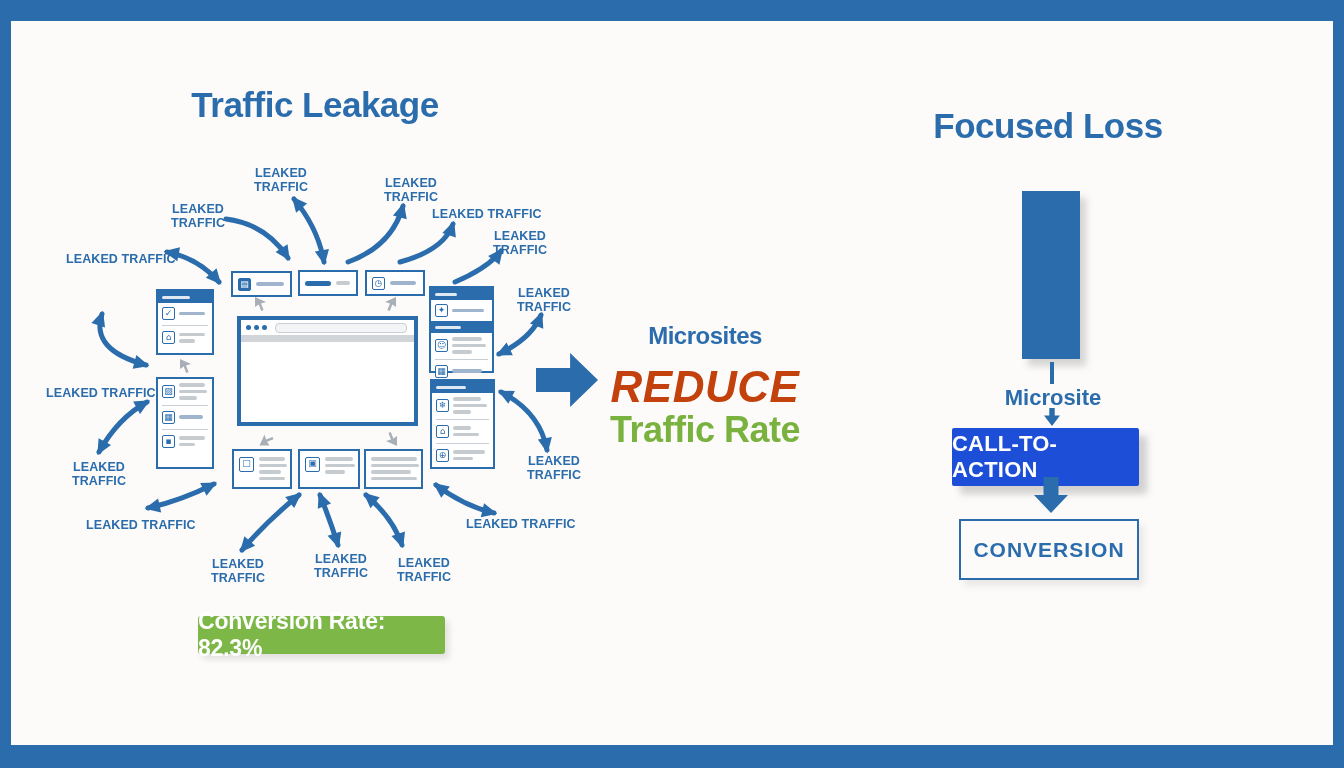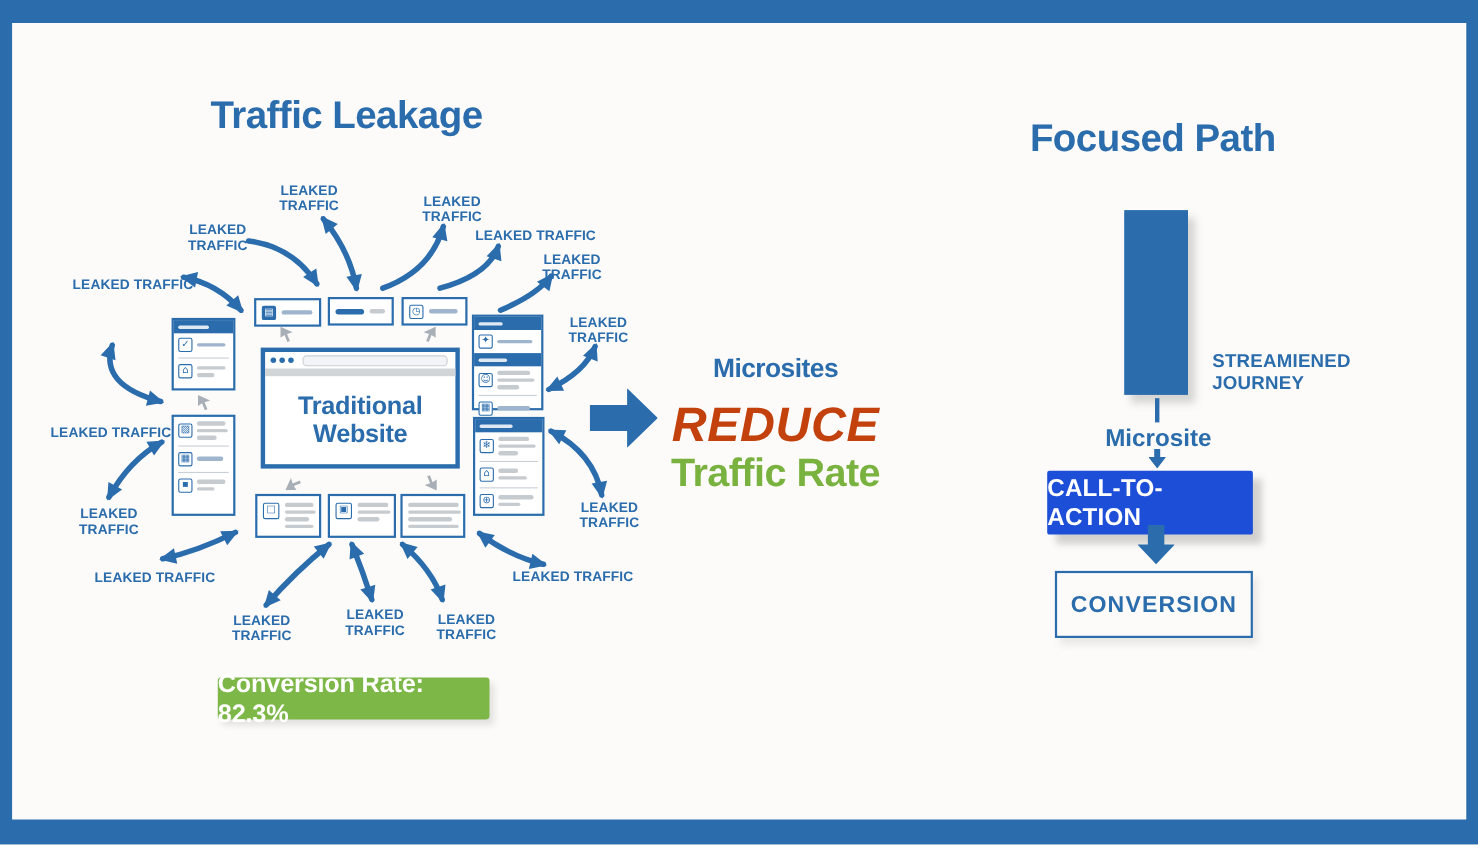--- a/index.html
+++ b/index.html
@@ -113,21 +113,21 @@
     <path class="ar" d="M147,402 Q118,418 99,452" marker-start="url(#ah)" marker-end="url(#ah)"></path>
     <path class="ar" d="M148,508 Q180,501 214,484" marker-start="url(#ah)" marker-end="url(#ah)"></path>
     <path class="ar" d="M299,495 Q268,520 242,550" marker-start="url(#ah)" marker-end="url(#ah)"></path>
     <path class="ar" d="M320,495 Q330,520 338,545" marker-start="url(#ah)" marker-end="url(#ah)"></path>
     <path class="ar" d="M366,495 Q393,518 402,545" marker-start="url(#ah)" marker-end="url(#ah)"></path>
     <path class="ar" d="M436,485 Q464,506 494,513" marker-start="url(#ah)" marker-end="url(#ah)"></path>
     <path class="ar" d="M501,392 Q540,412 547,450" marker-start="url(#ah)" marker-end="url(#ah)"></path>
   </svg>
 
   <div class="sec-title" style="left:120px;top:85px;width:390px;">Traffic Leakage</div>
-  <div class="sec-title" style="left:898px;top:106px;width:300px;">Focused Path</div>
+  <div class="sec-title" style="left:898px;top:106px;width:300px;">Focused Loss</div>
 
   <div class="leak" style="left:250px;top:166px;width:62px;">LEAKED TRAFFIC</div>
   <div class="leak" style="left:169px;top:202px;width:58px;">LEAKED TRAFFIC</div>
   <div class="leak" style="left:382px;top:176px;width:58px;">LEAKED TRAFFIC</div>
   <div class="leak one" style="left:432px;top:207px;">LEAKED TRAFFIC</div>
   <div class="leak" style="left:491px;top:229px;width:58px;">LEAKED TRAFFIC</div>
   <div class="leak one" style="left:66px;top:252px;">LEAKED TRAFFIC</div>
   <div class="leak" style="left:515px;top:286px;width:58px;">LEAKED TRAFFIC</div>
   <div class="leak one" style="left:46px;top:386px;">LEAKED TRAFFIC</div>
   <div class="leak" style="left:71px;top:460px;width:56px;">LEAKED TRAFFIC</div>
@@ -264,23 +264,20 @@
   </div>
 
   <div class="browser">
     <div class="b-hd">
       <span class="dot"></span>
       <span class="dot"></span>
       <span class="dot"></span>
       <div class="b-pill"></div>
     </div>
     <div class="b-strip"></div>
-    <div class="b-body">
-      <div class="b-title">Traditional Website</div>
-    </div>
   </div>
 
   <div class="mini-box" style="left:232px;top:449px;width:60px;height:40px;align-items:flex-start;padding-top:6px;">
     <span class="cicon" style="width:15px;height:15px;">□</span>
     <div class="lines">
         <div class="ln" style="width:26px"></div>
         <div class="ln" style="width:28px"></div>
         <div class="ln" style="width:22px"></div>
         <div class="ln" style="width:26px"></div>
       </div>
@@ -319,21 +316,20 @@
     </svg>
 
   <div class="badge" style="left:198px;top:616px;width:247px;height:38px;">Conversion Rate: 82.3%</div>
 
   <div class="blk-arrow-sm"></div>
   <div class="mid-line" style="left:605px;top:322px;width:200px;font-size:24px;color:#2a6cac;letter-spacing:-0.5px;">Microsites</div>
   <div class="mid-line" style="left:605px;top:362px;width:200px;font-size:44px;color:#c2410c;letter-spacing:0.5px;font-style:italic;">REDUCE</div>
   <div class="mid-line" style="left:605px;top:409px;width:200px;font-size:36px;color:#79b23f;letter-spacing:-0.5px;">Traffic Rate</div>
 
   <div class="tall-bar"></div>
-  <div class="journey">STREAMIENED JOURNEY</div>
   <div class="v-line"></div>
   <div class="microsite-lbl">Microsite</div>
   <div class="dn-arrow-sm"></div>
   <div class="cta-box">CALL-TO-ACTION</div>
   <div class="dn-arrow-lg"></div>
   <div class="conv-box">CONVERSION</div>
 
   <div id="frame"></div>
 </div>
 

